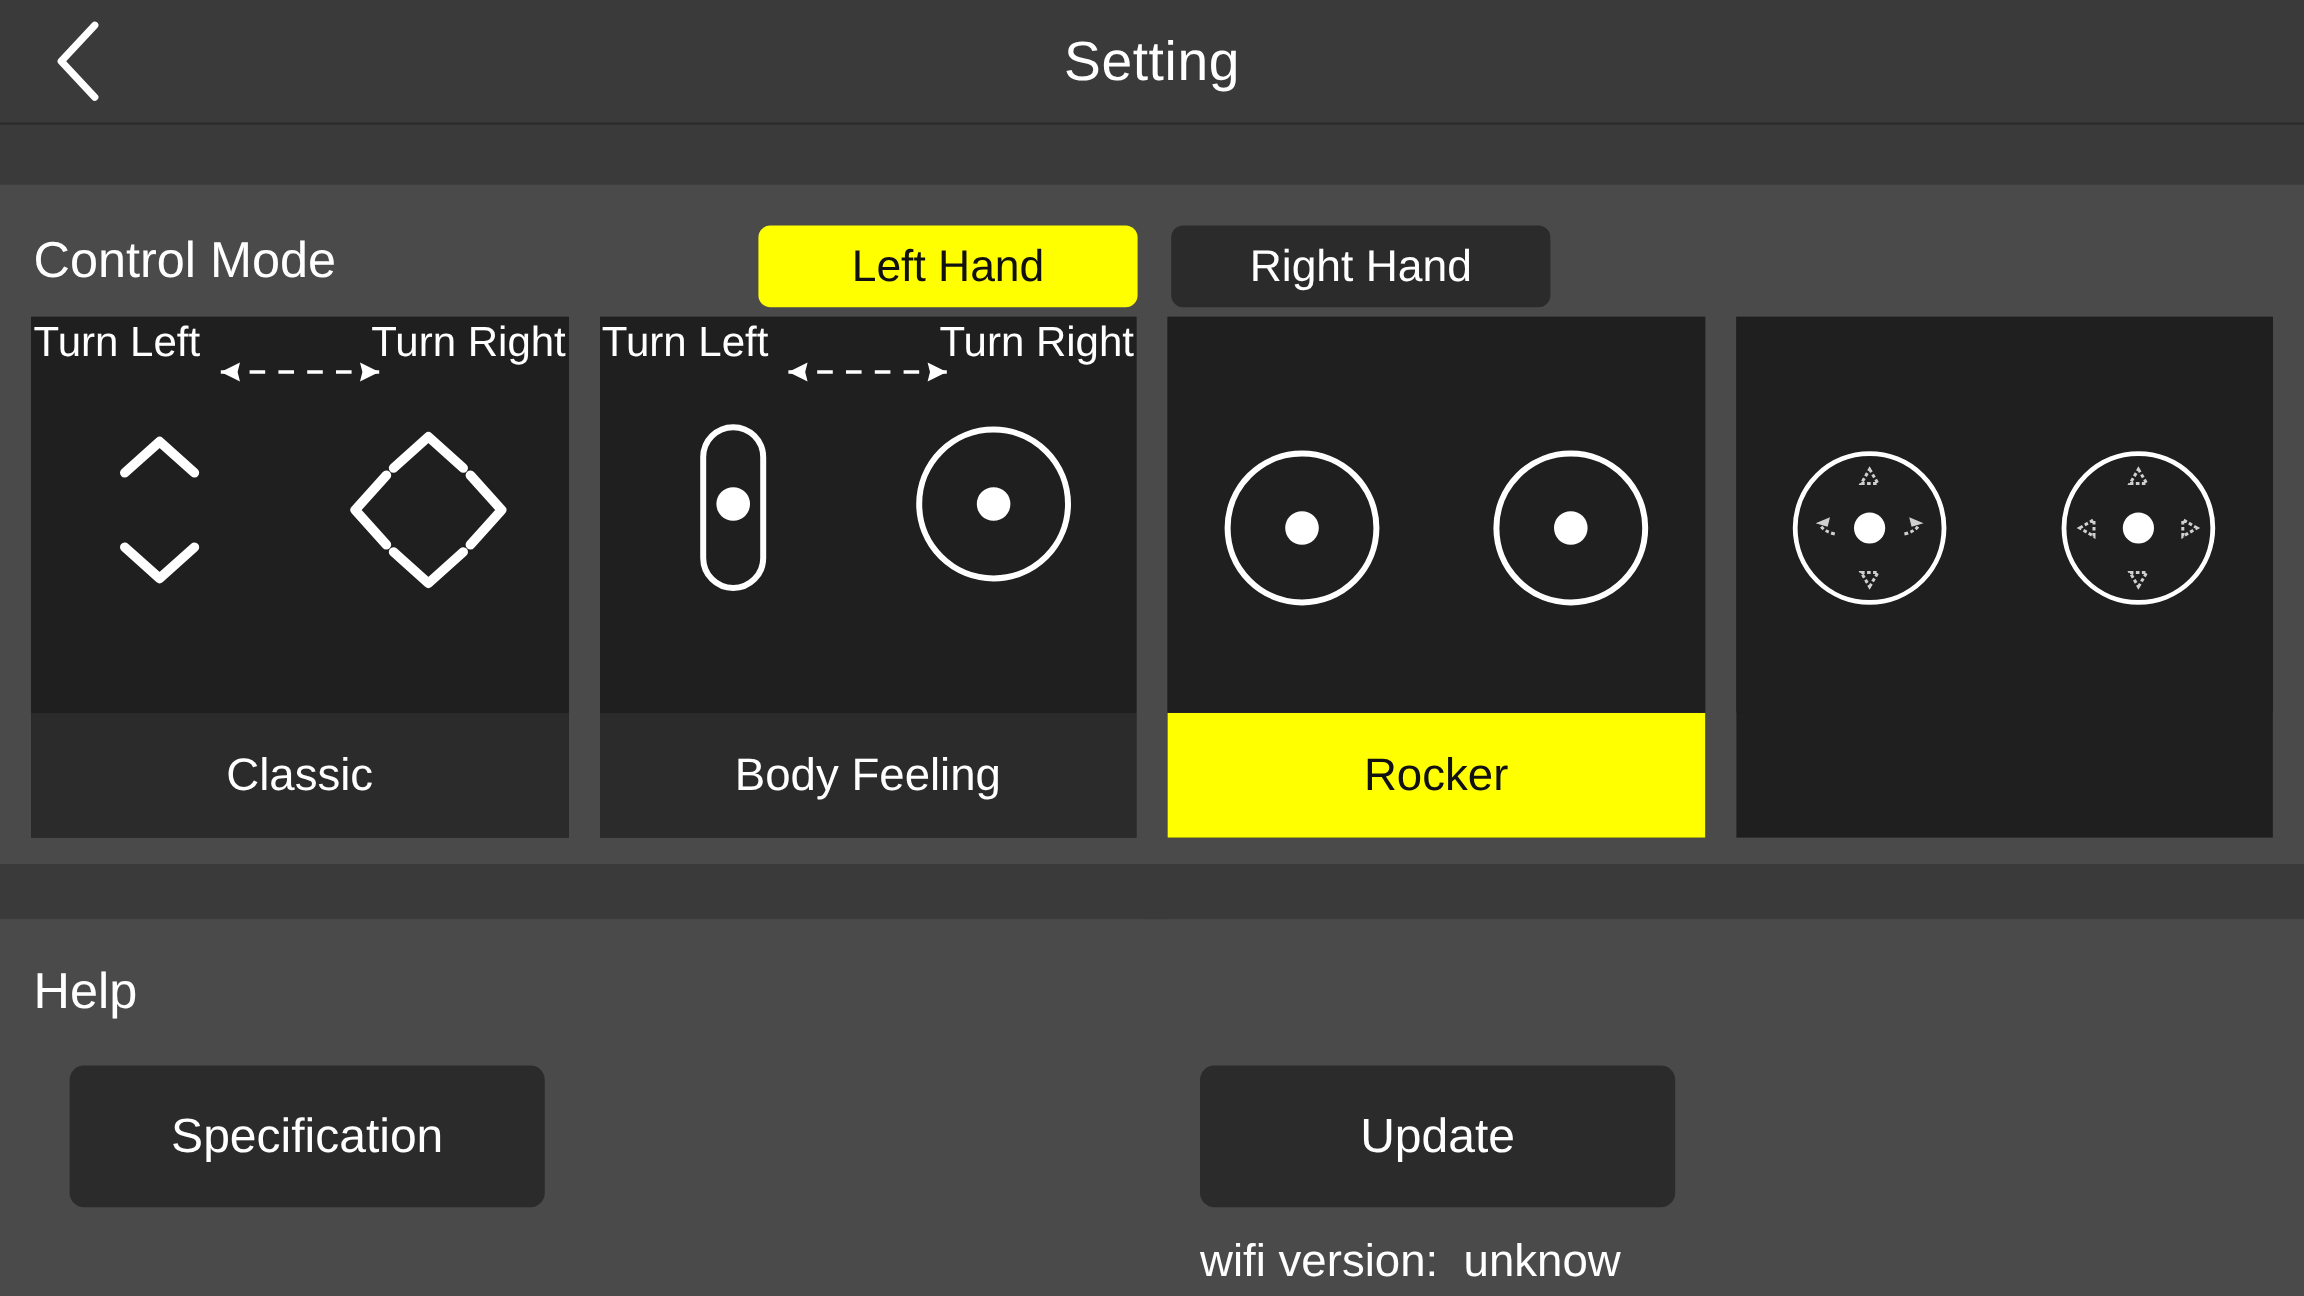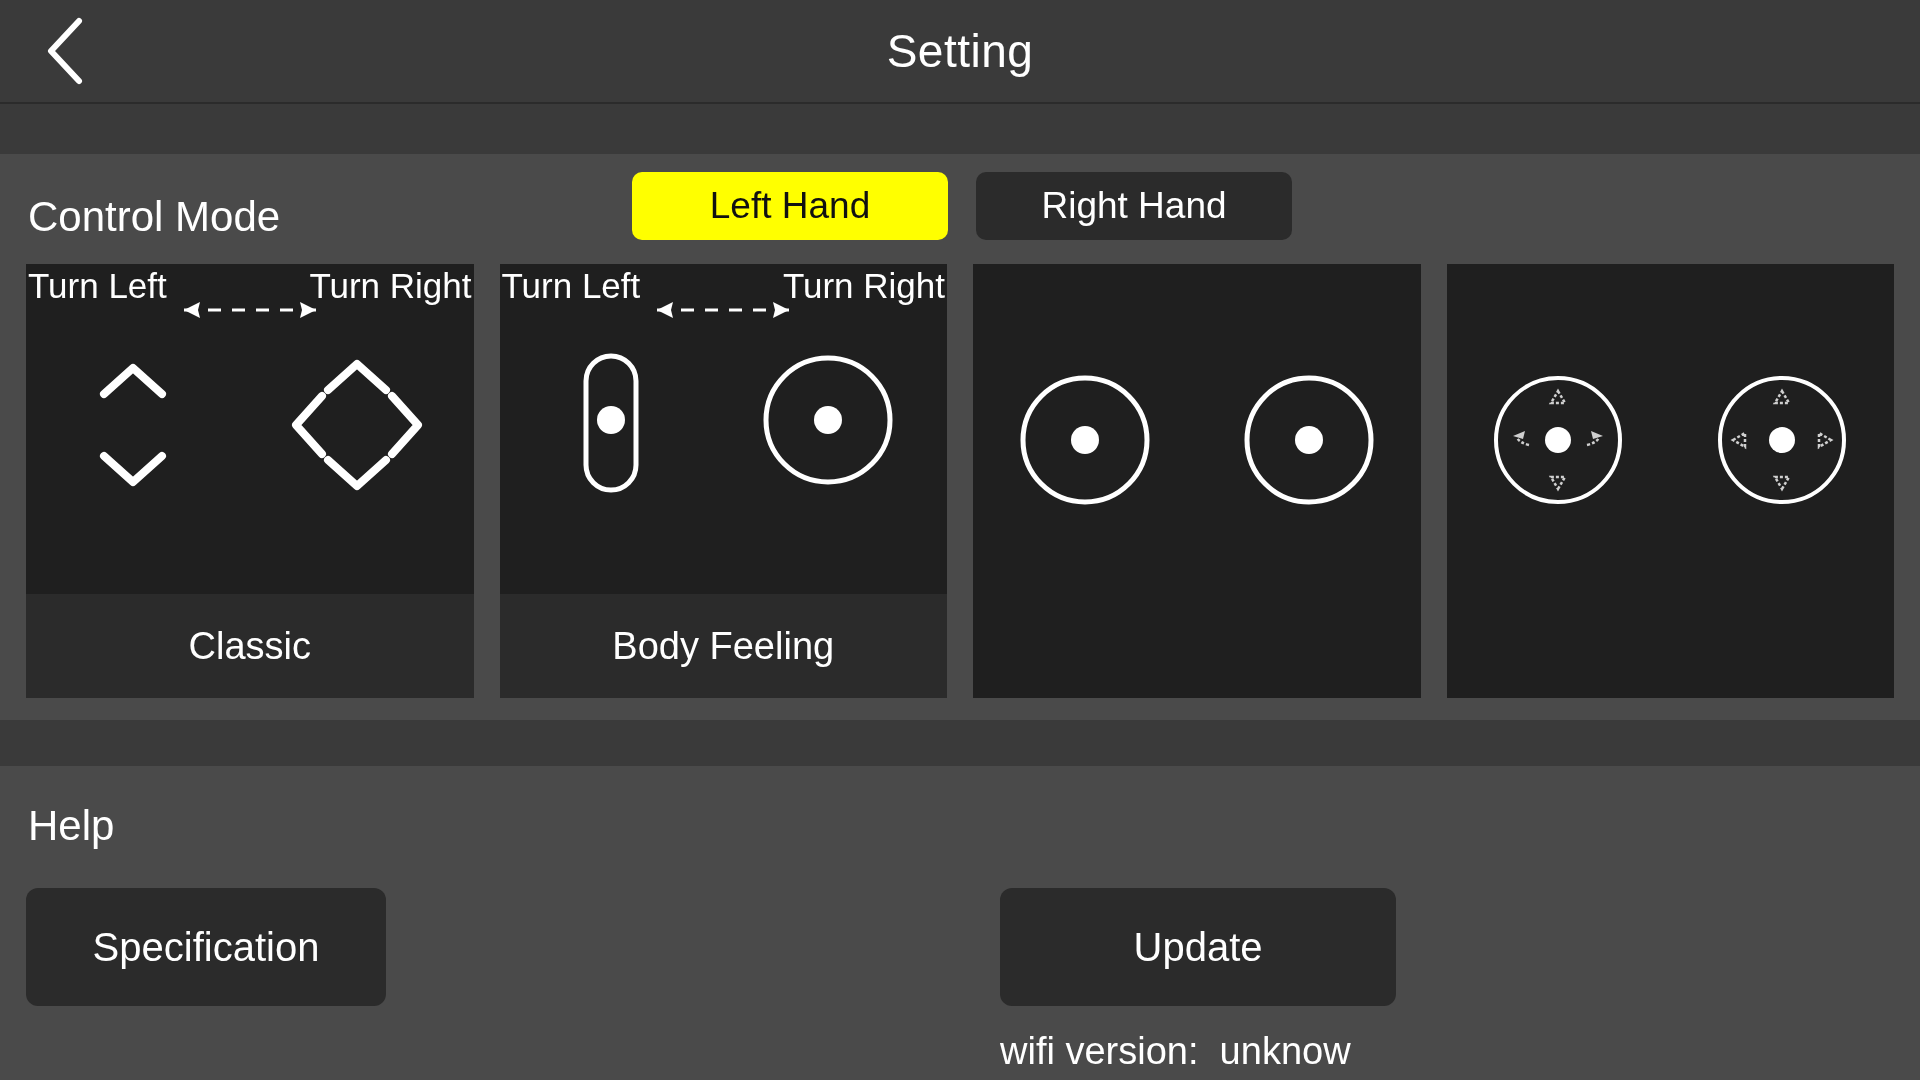--- a/index.html
+++ b/index.html
@@ -76,21 +76,21 @@
     left: 28px;
     top: 50%;
     transform: translateY(-50%);
     color: #ffffff;
     font-size: 42px;
     font-weight: 400;
   }
   .hand-btns {
     position: absolute;
     left: 632px;
-    top: 2px;
+    top: 18px;
     display: flex;
     gap: 28px;
   }
   .hand-btn {
     width: 316px;
     height: 68px;
     border-radius: 10px;
     display: flex;
     align-items: center;
     justify-content: center;
@@ -218,21 +218,21 @@
     background: #2b2b2b;
     color: #ffffff;
     font-size: 40px;
     display: flex;
     align-items: center;
     justify-content: center;
     cursor: pointer;
     border: none;
     font-family: "Liberation Sans", sans-serif;
   }
-  .panel-btn.spec { width: 360px; }
+  .panel-btn.spec { width: 396px; margin-left: 32px; }
   .panel-btn.update { width: 396px; }
 
   .wifi-version {
     position: absolute;
     top: 264px;
     left: 26px;
     color: #ffffff;
     font-size: 38px;
     white-space: pre;
   }
@@ -341,20 +341,21 @@
               </svg>
             </span>
             <span>
               <svg width="150" height="150" viewBox="0 0 150 150">
                 <circle cx="75" cy="75" r="62" fill="none" stroke="#ffffff" stroke-width="5"></circle>
                 <circle cx="75" cy="75" r="14" fill="#ffffff"></circle>
               </svg>
             </span>
           </div>
         </div>
+        <div class="card-label active">Rocker</div>
       </div>
 
       <div class="card">
         <div class="card-art">
           <div class="art-stage centered">
             <span>
               <svg width="150" height="150" viewBox="0 0 150 150">
                 <circle cx="75" cy="75" r="62" fill="none" stroke="#ffffff" stroke-width="4"></circle>
                 <circle cx="75" cy="75" r="13" fill="#ffffff"></circle>
 

